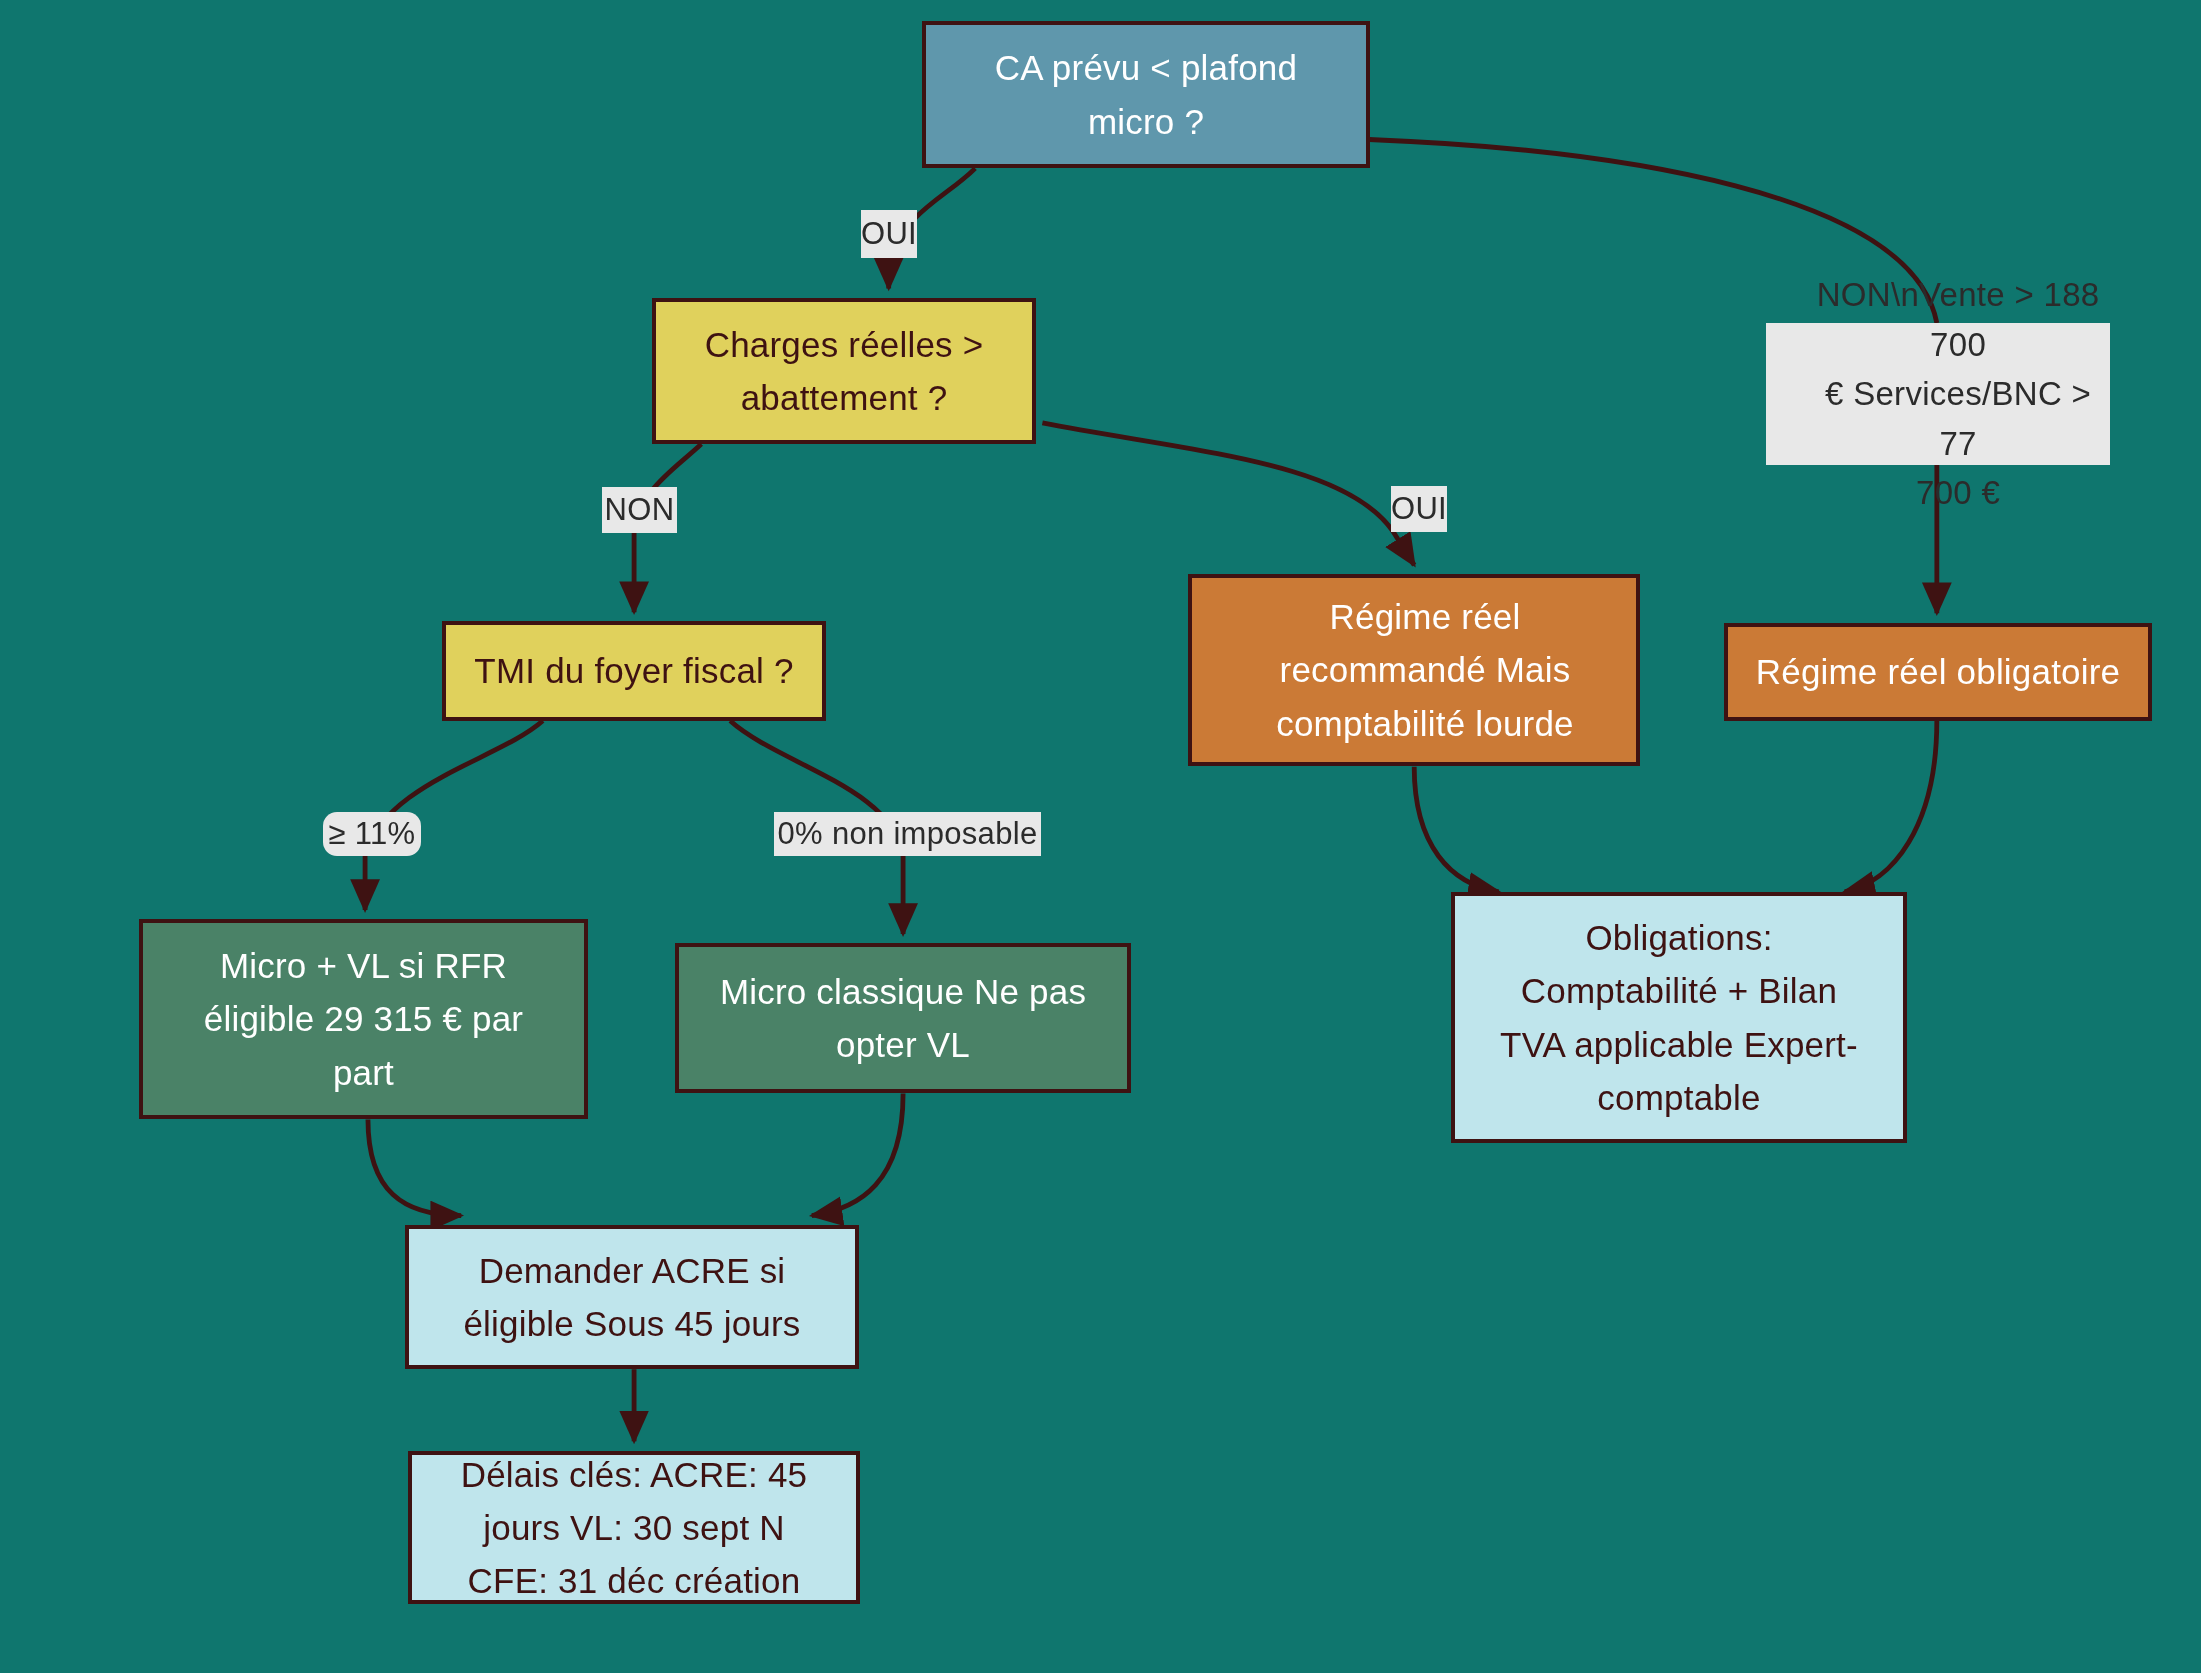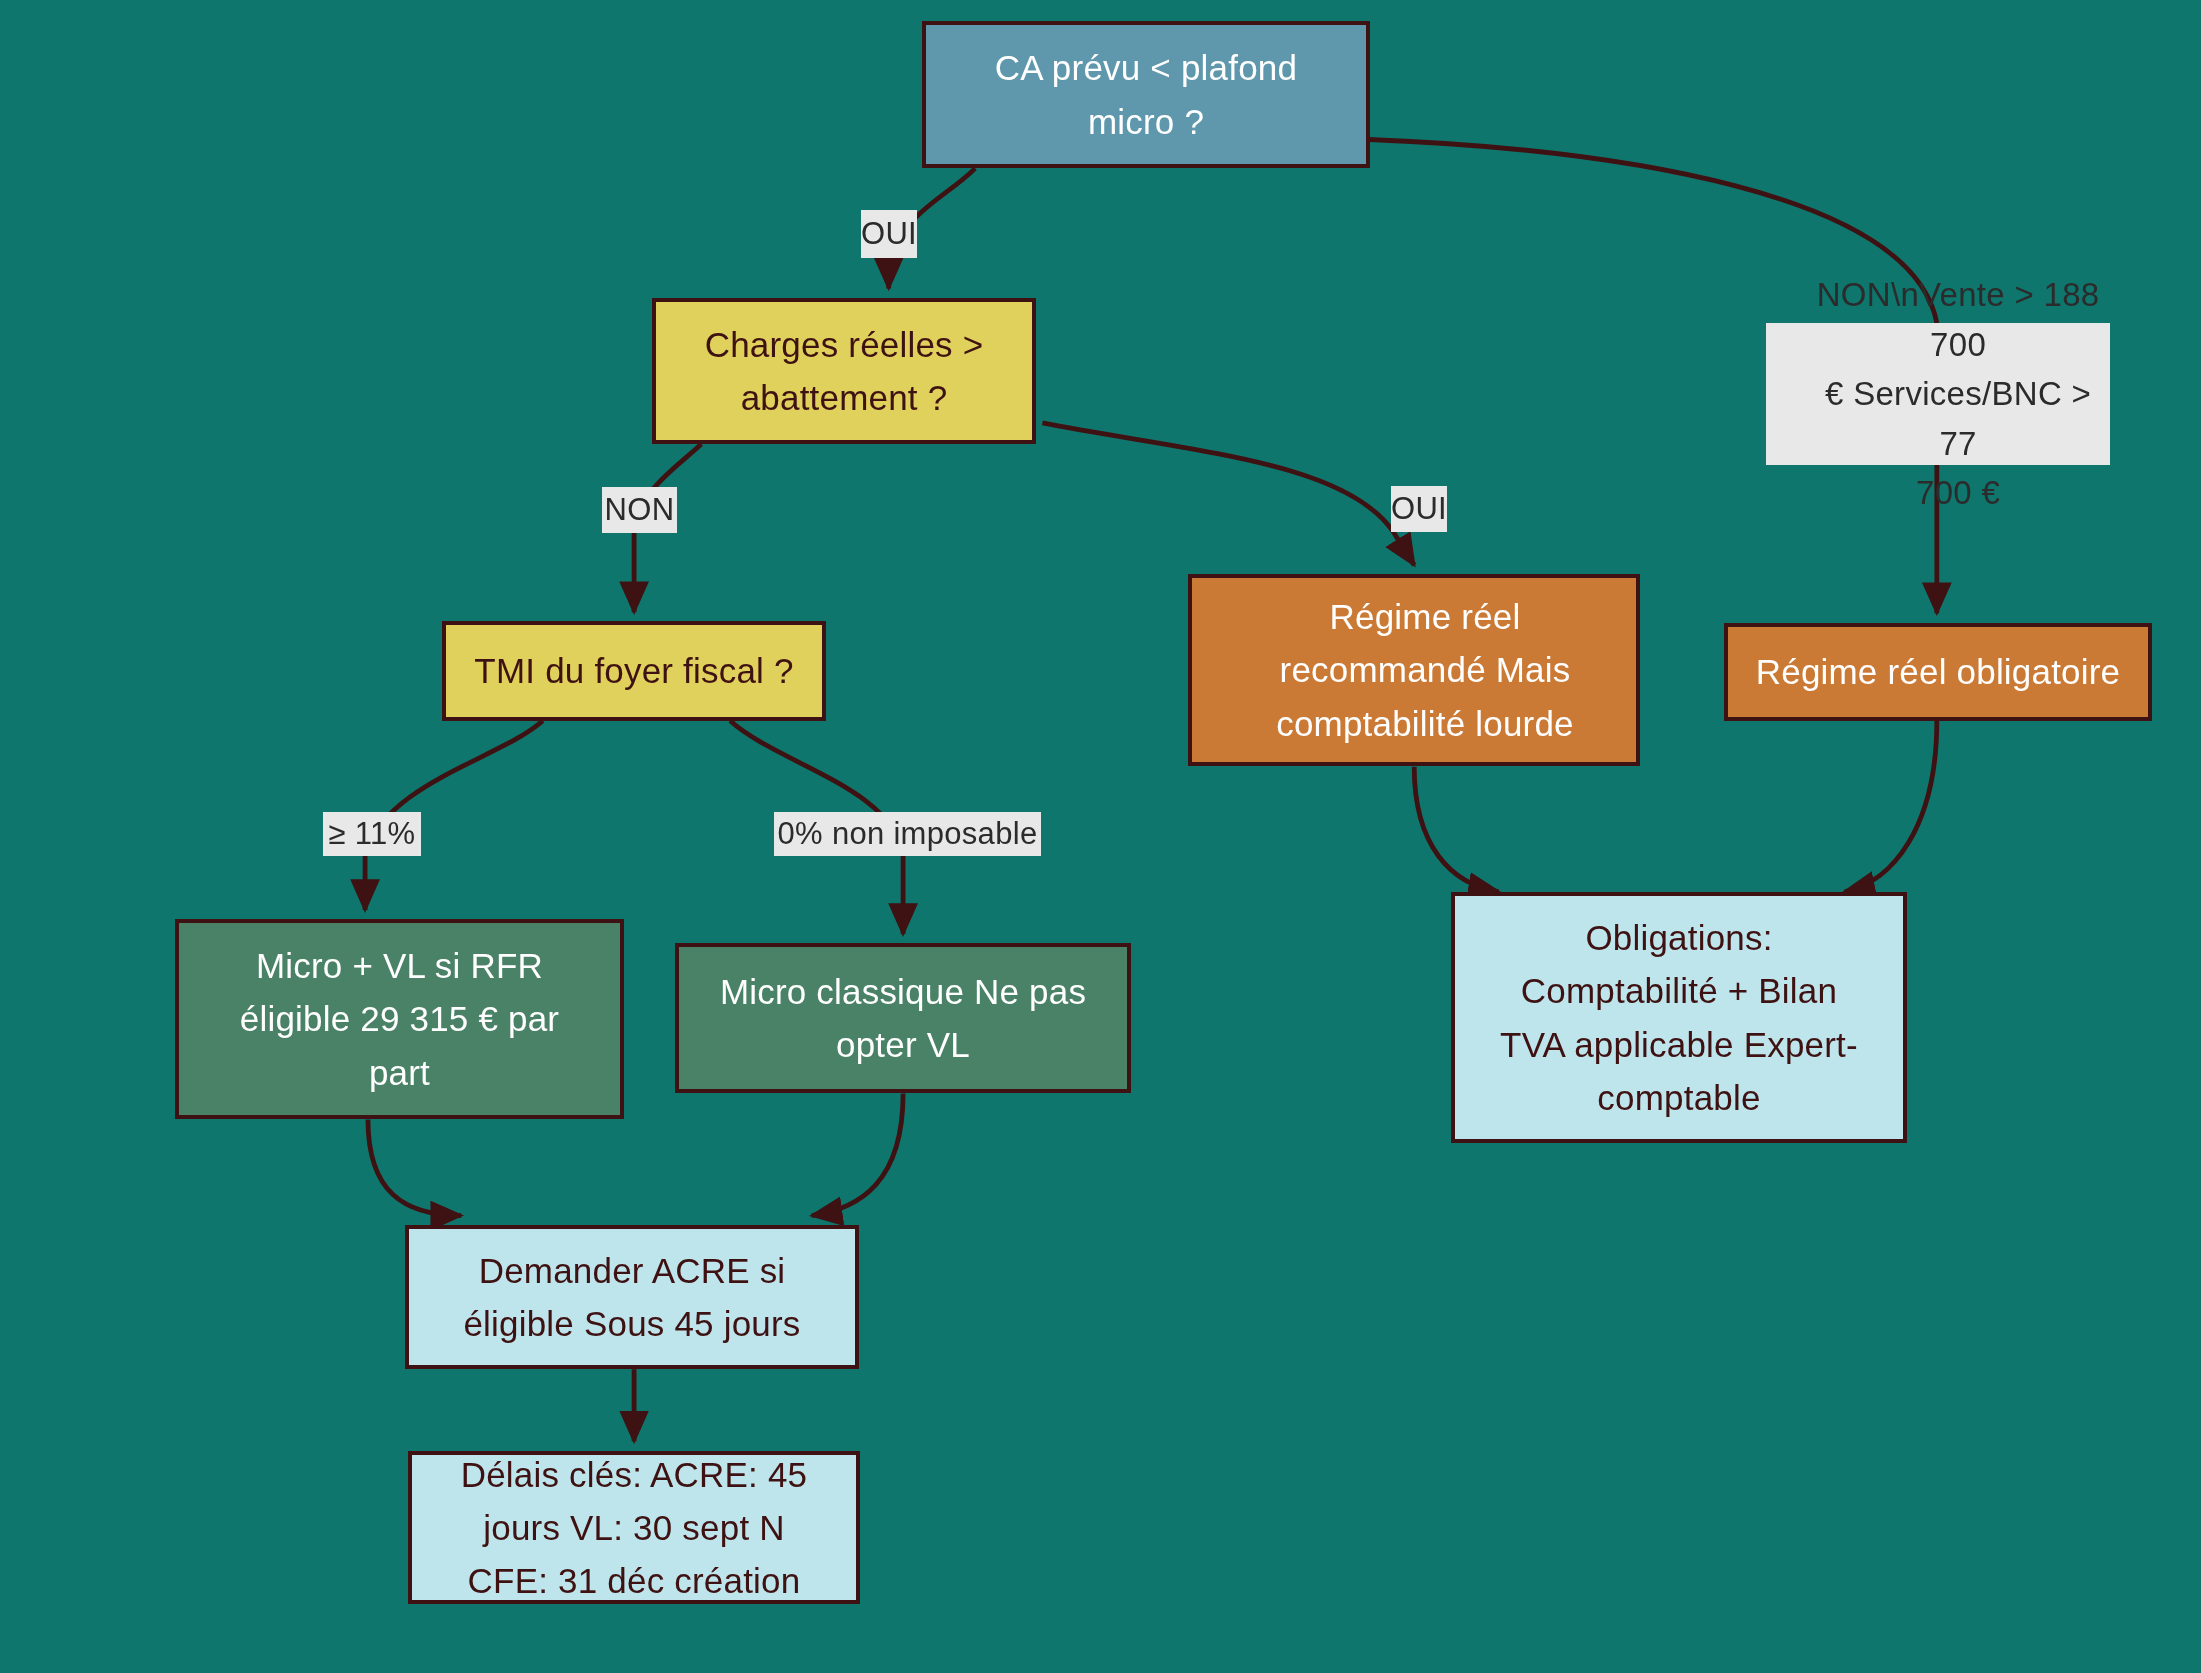--- a/index.html
+++ b/index.html
@@ -137,21 +137,21 @@
   <div class="node node-result-orange" style="left:1188px; top:574px; width:452px; height:192px;padding-left:22px;">
     <span>Régime réel
 recommandé Mais
 comptabilité lourde</span>
   </div>
 
   <div class="node node-result-orange" style="left:1724px; top:623px; width:428px; height:98px;">
     <span>Régime réel obligatoire</span>
   </div>
 
-  <div class="node node-result-green" style="left:139px; top:919px; width:449px; height:200px;margin-left:36px;">
+  <div class="node node-result-green" style="left:139px; top:919px; width:449px; height:200px;">
     <span>Micro + VL si RFR
 éligible 29 315 € par
 part</span>
   </div>
 
   <div class="node node-result-green" style="left:675px; top:943px; width:456px; height:150px;">
     <span>Micro classique Ne pas
 opter VL</span>
   </div>
 
@@ -178,21 +178,21 @@
   </div>
 
   <div class="edge-label" style="left:602px; top:487px; width:75px; height:46px;">
     <span>NON</span>
   </div>
 
   <div class="edge-label" style="left:1391px; top:486px; width:56px; height:46px;">
     <span>OUI</span>
   </div>
 
-  <div class="edge-label" style="left:323px; top:812px; width:98px; height:44px;">
+  <div class="edge-label" style="left:323px; top:812px; width:98px; height:44px;border-radius:14px;">
     <span>≥ 11%</span>
   </div>
 
   <div class="edge-label" style="left:774px; top:812px; width:267px; height:44px;">
     <span>0% non imposable</span>
   </div>
 
 </div>
 
 

